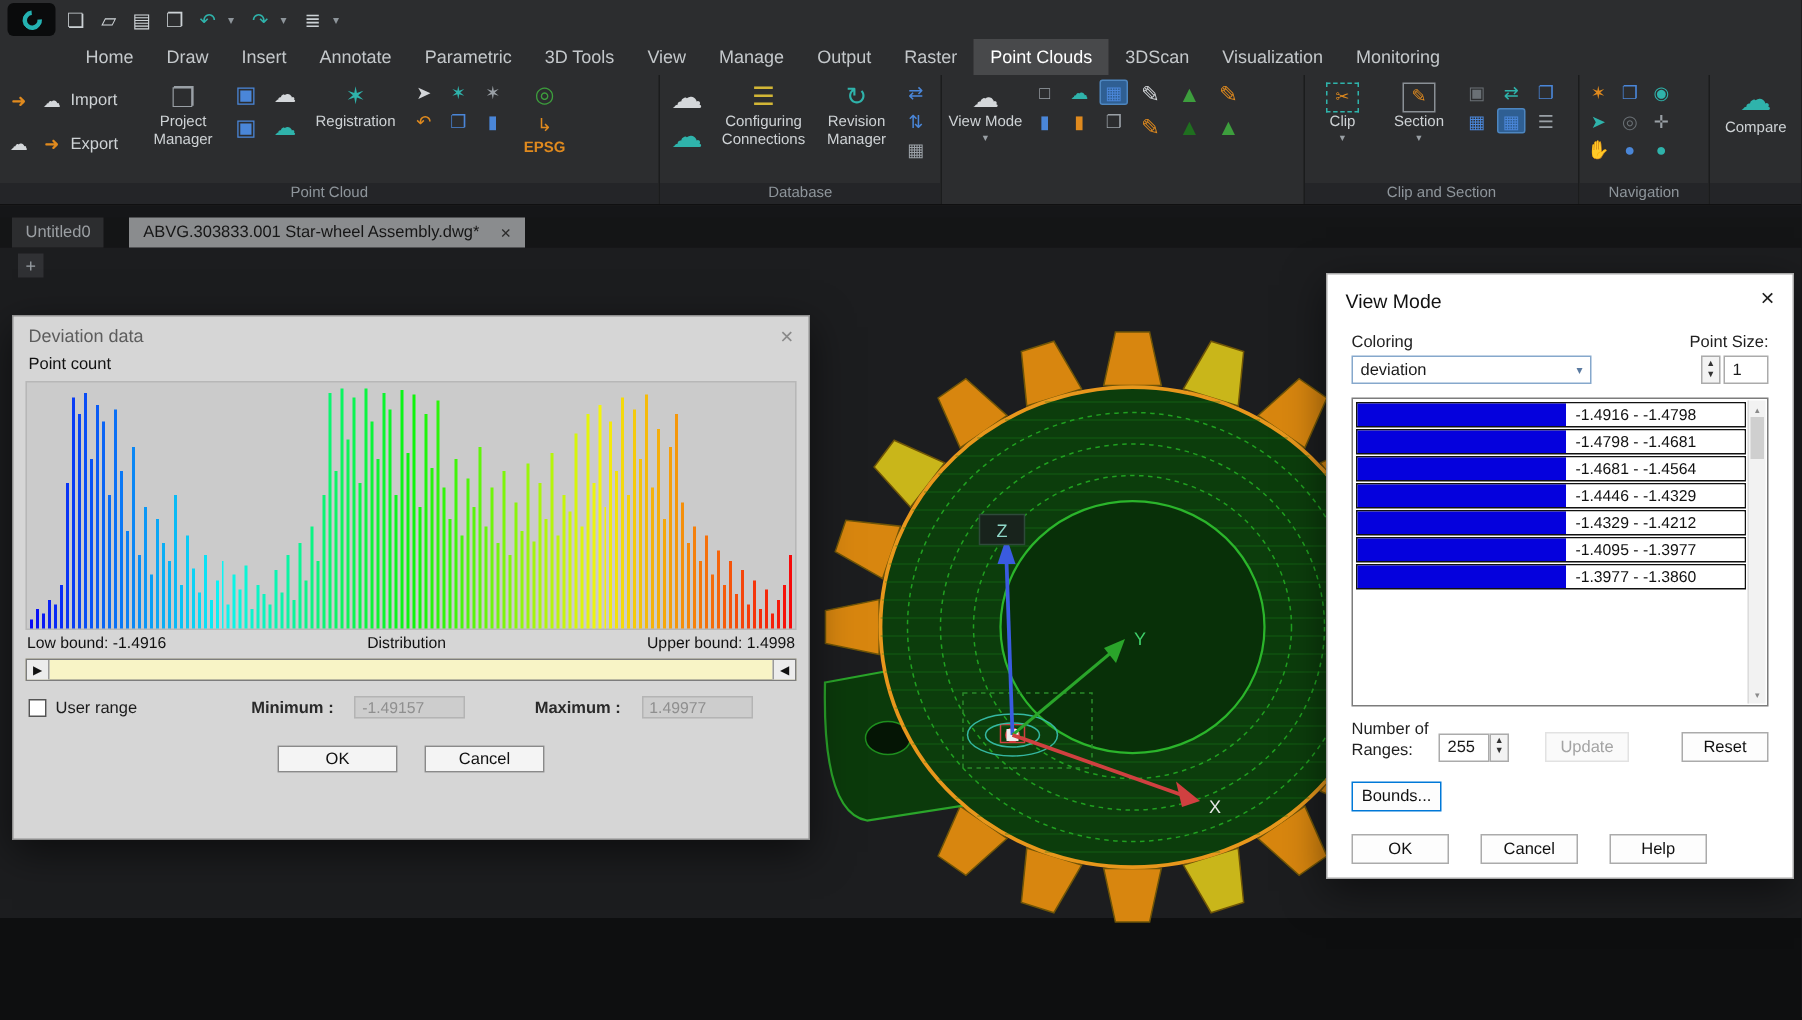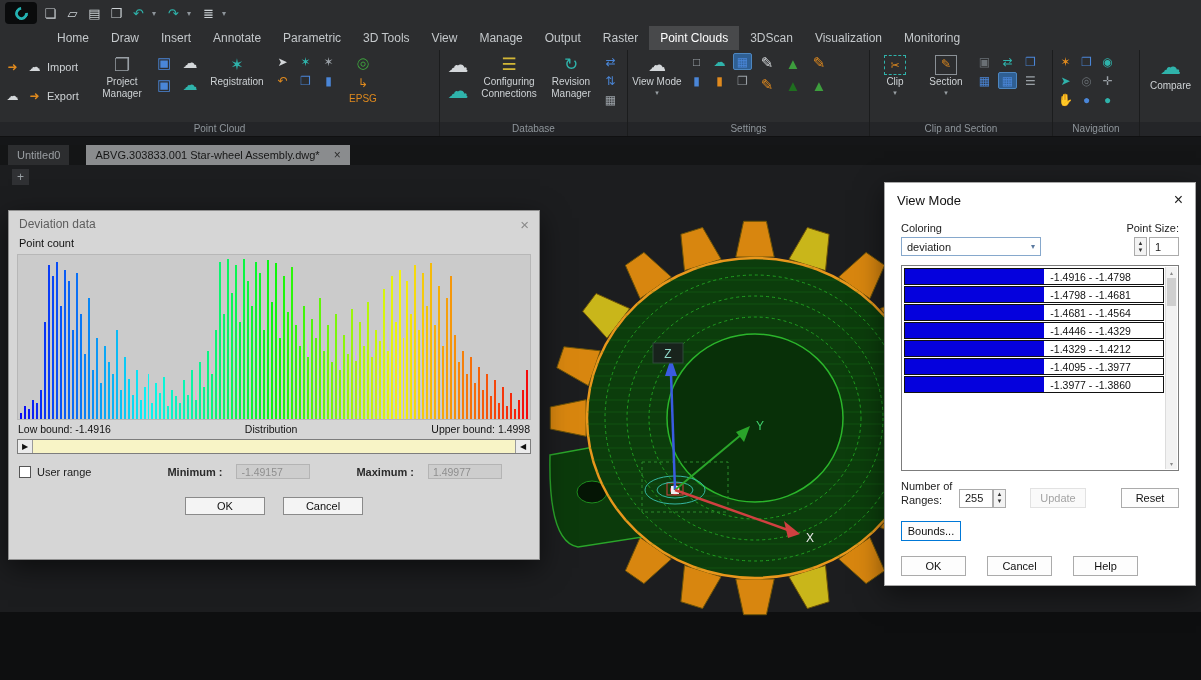--- a/index.html
+++ b/index.html
@@ -73,21 +73,21 @@
 
   
   .dlg-vm{position:absolute;left:884px;top:182px;width:312px;height:404px;background:#ffffff;border:1px solid #a8a8a8;
     box-shadow:0 8px 26px rgba(0,0,0,.5);z-index:6;font-size:11px;color:#1a1a1a}
   .vm-title-row{display:flex;align-items:center;padding:8px 12px 0}
   .vm-title{font-size:13px;color:#111}
   .vm-close{margin-left:auto;font-size:16px;color:#222;cursor:pointer}
   .vm-row-labels{display:flex;padding:13px 16px 3px;color:#222}
   .vm-row-labels .right{margin-left:auto}
   .vm-controls{display:flex;align-items:center;padding:0 16px}
-  .vm-select{width:140px;height:19px;border:1px solid #86a8cc;display:flex;align-items:center;padding:0 5px;background:#fff;cursor:pointer}
+  .vm-select{width:160px;height:19px;border:1px solid #86a8cc;display:flex;align-items:center;padding:0 5px;background:#fff;cursor:pointer}
   .vm-select .chev{margin-left:auto;color:#5a7aa0;font-size:8px}
   .vm-spin{margin-left:auto;display:flex;align-items:center}
   .spin-arrows{width:13px;height:19px;border:1px solid #ababab;display:flex;flex-direction:column;align-items:center;justify-content:center;
     font-size:6px;line-height:1.1;color:#333;background:#f3f3f3;cursor:pointer}
   .vm-size-box{width:30px;height:19px;border:1px solid #ababab;margin-left:2px;display:flex;align-items:center;padding-left:5px;background:#fff}
   .vm-list{margin:9px 16px 0;height:206px;border:1px solid #7c7c7c;position:relative;padding:2px 14px 2px 2px;overflow:hidden;background:#fff}
   .vm-rowitem{height:17px;border:1px solid #111;display:flex;margin-bottom:1px;cursor:pointer}
   .vm-swatch{width:54%;background:#0501dd}
   .vm-range{flex:1;display:flex;align-items:center;padding-left:6px;font-size:10.5px;background:#fff;color:#111}
   .vm-scroll{position:absolute;top:1px;right:1px;bottom:1px;width:12px;background:#f2f2f2;border-left:1px solid #dcdcdc;cursor:pointer}
@@ -186,21 +186,21 @@
           <span class="ic sm c-blue">❐</span>
         </div>
         <div class="smcol">
           <span class="ic sm c-gray">✶</span>
           <span class="ic sm c-blue">▮</span>
         </div>
         <div class="smcol" style="width:42px;align-items:center">
           <span class="ic c-green">◎</span>
           <div class="bigbtn" style="padding:0">
             <span class="ic sm c-orange">↳</span>
-            <span class="c-orange" style="font-weight:normal">EPSG</span>
+            <span class="c-orange" style="font-weight:bold">EPSG</span>
           </div>
         </div>
       </div>
       <div class="rgroup-label">Point Cloud</div>
     </div>
 
     <div class="rgroup" style="width:188px">
       <div class="rgroup-content">
         <div class="smcol">
           <span class="ic lg c-white">☁</span>
@@ -248,21 +248,20 @@
         </div>
         <div class="smcol">
           <span class="ic c-green">▲</span>
           <span class="ic c-green2">▲</span>
         </div>
         <div class="smcol">
           <span class="ic c-orange">✎</span>
           <span class="ic c-green">▲</span>
         </div>
       </div>
-      <div class="rgroup-label">Settings</div>
     </div>
 
     <div class="rgroup" style="width:183px">
       <div class="rgroup-content">
         <div class="bigbtn" style="width:44px">
           <span class="iconbox">
               <span class="c-orange">✂</span>
             </span>
           <span>Clip</span>
           <span class="caret">▾</span>

